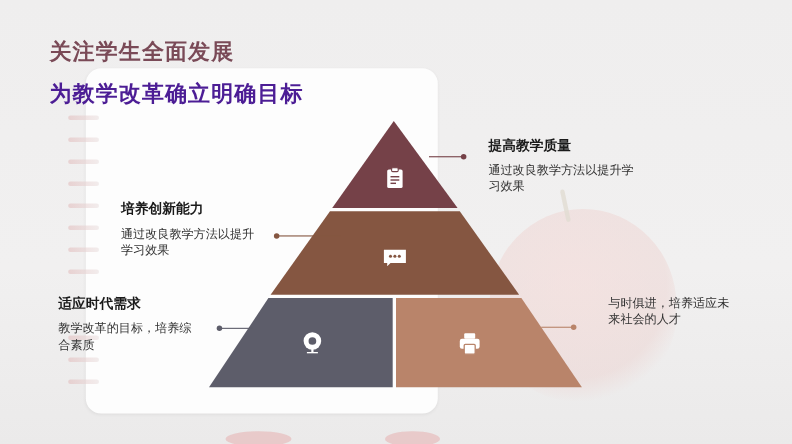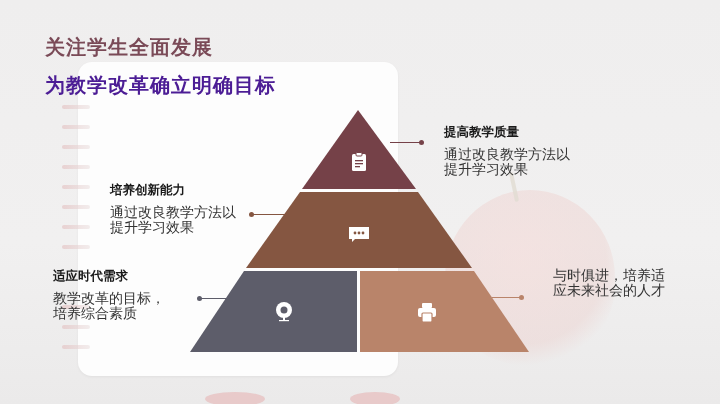--- a/index.html
+++ b/index.html
@@ -36,21 +36,21 @@
   .page-title {
     position: absolute; left: 45px; top: 72px; margin: 0;
     font-size: 20px; font-weight: bold; color: #4c1d95; letter-spacing: 1px;
   }
 
   .pyramid { position: absolute; left: 0; top: 0; width: 720px; height: 404px; }
   .icon-wrap { position: absolute; width: 24px; height: 24px; }
 
   .text-block { position: absolute; width: 135px; }
   .text-block .t-title { font-size: 12.5px; font-weight: bold; color: #1a1a1a; margin-bottom: 6px; }
-  .text-block .t-desc { font-size: 14px; color: #333; line-height: 15px; }
+  .text-block .t-desc { font-size: 11px; color: #333; line-height: 15px; }
 
   .connector { position: absolute; height: 1px; }
   .dot { position: absolute; width: 5px; height: 5px; border-radius: 50%; }
 </style>
 </head>
 <body>
 
 <div class="bg-apple"></div>
 <div class="bg-apple-stem"></div>
 <div class="bg-berries" style="left:205px;width:60px;"></div>

